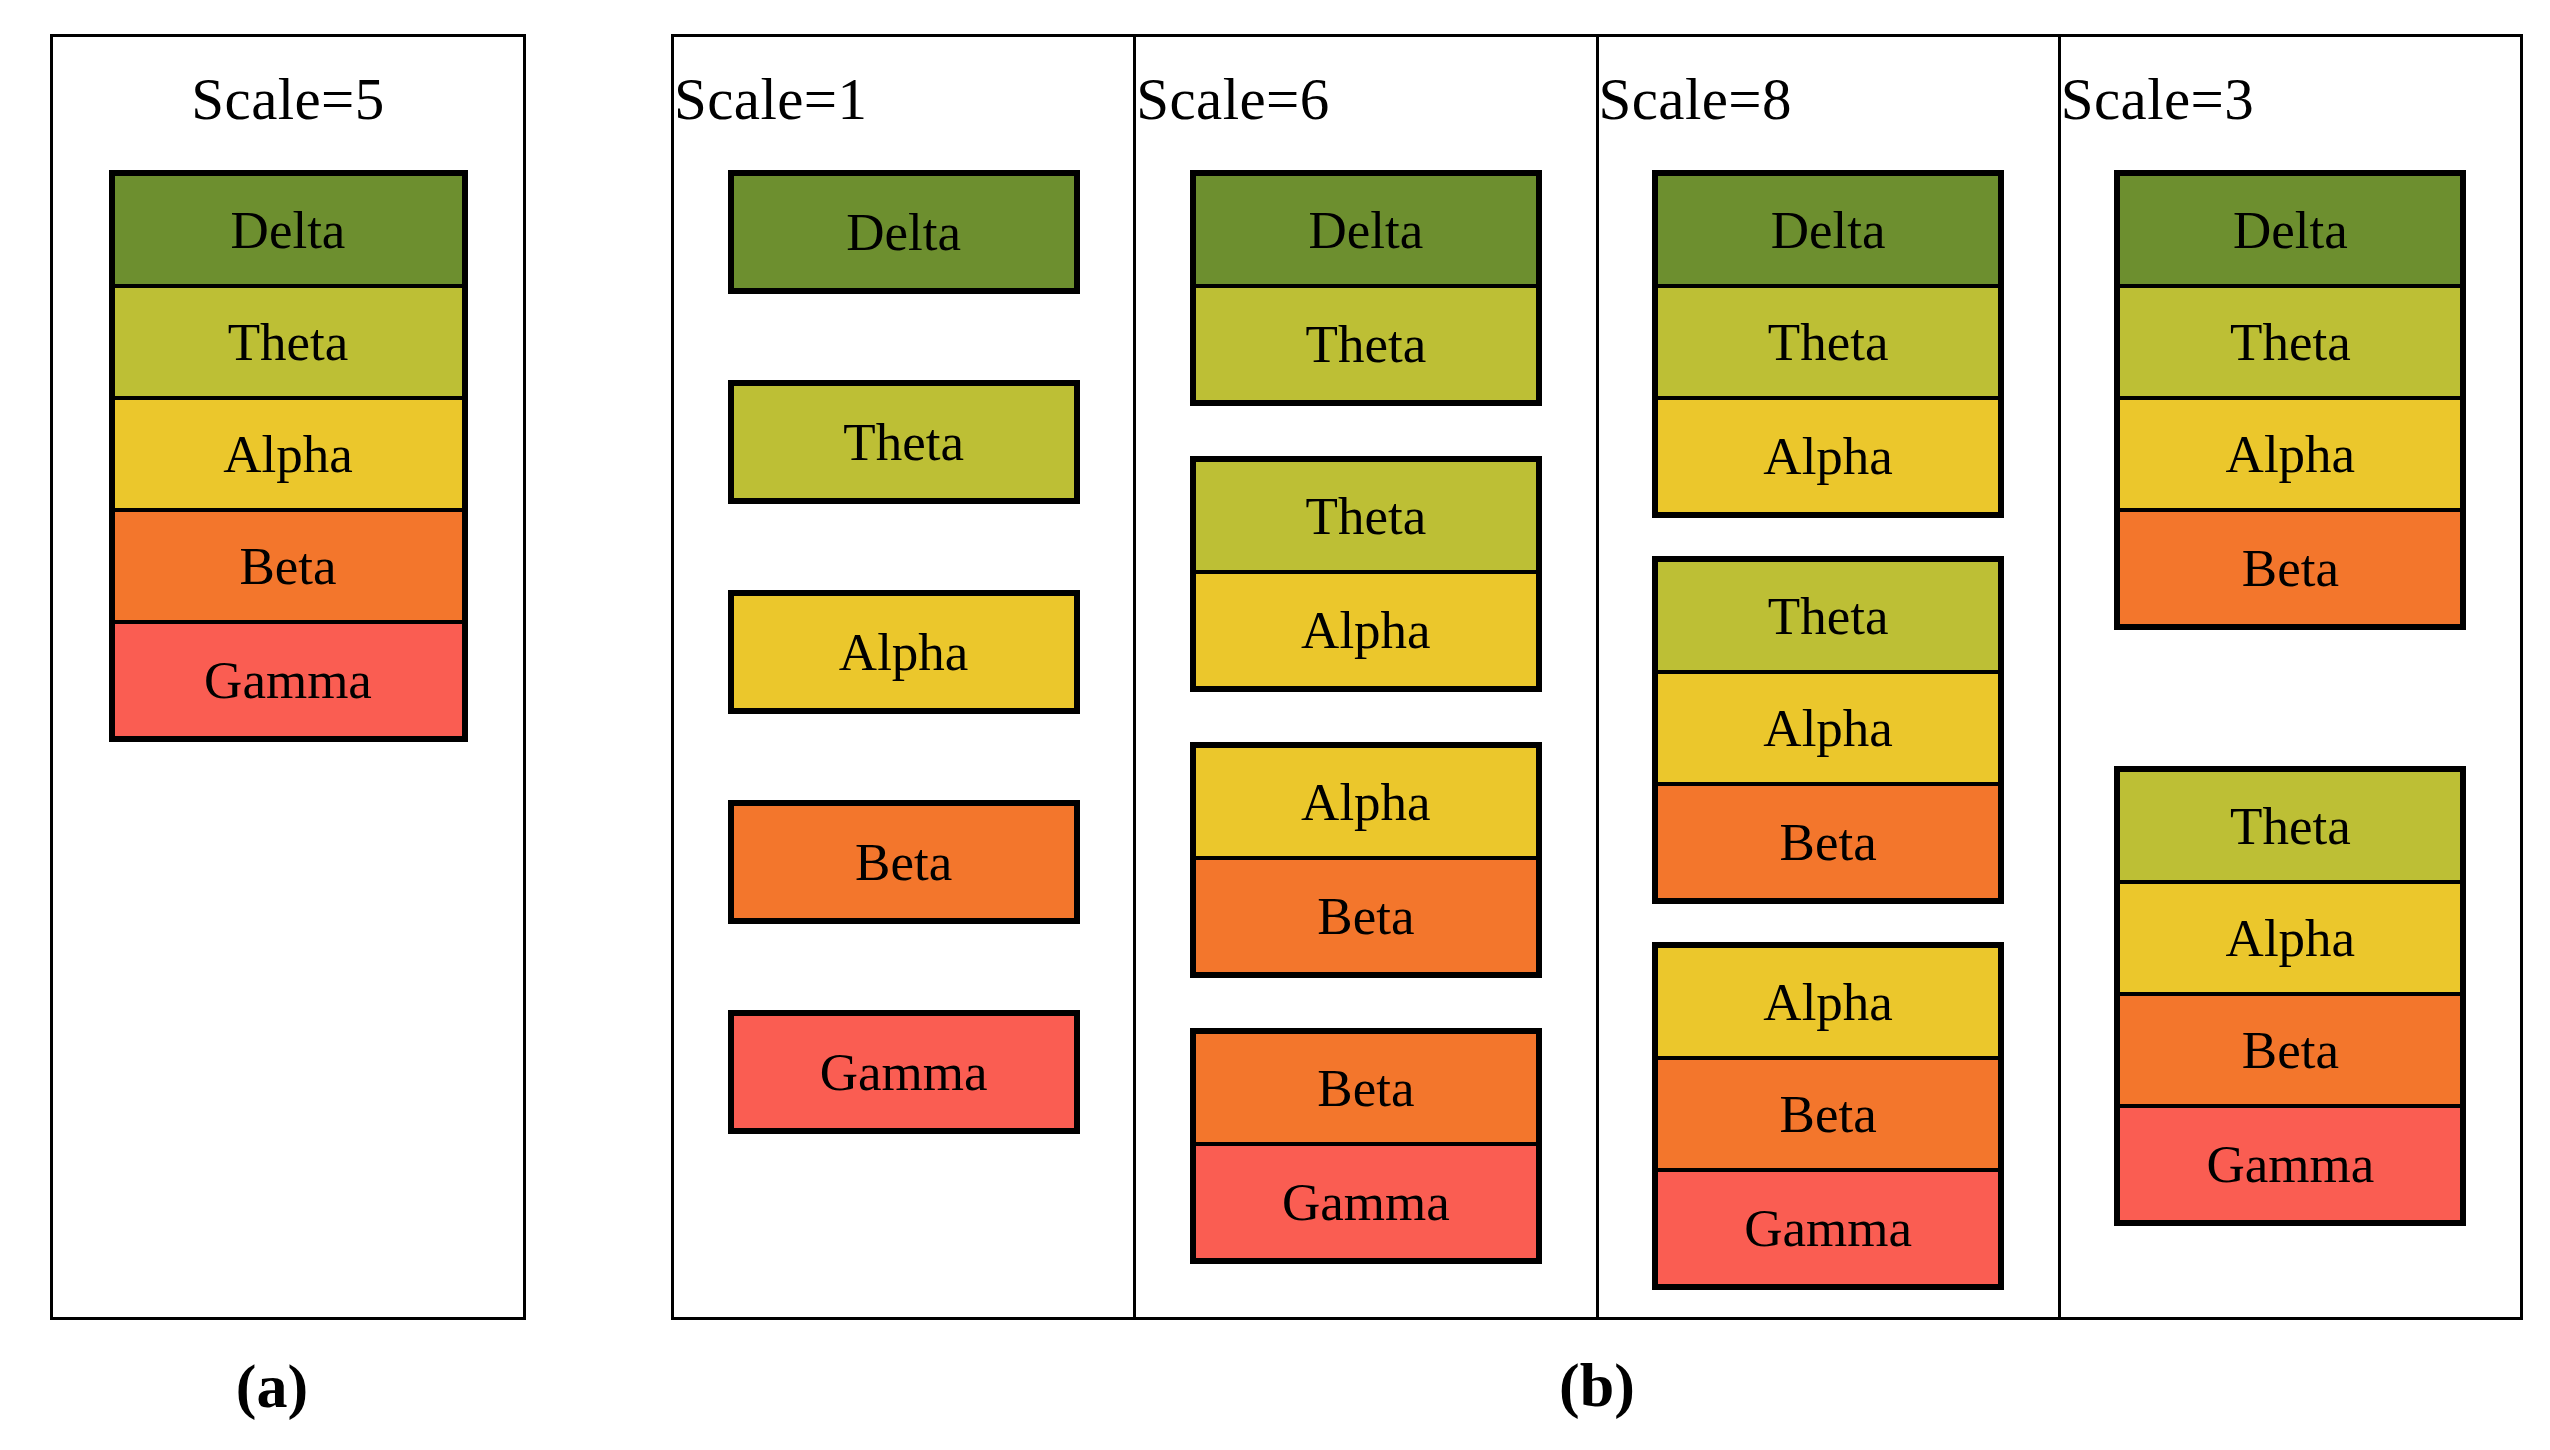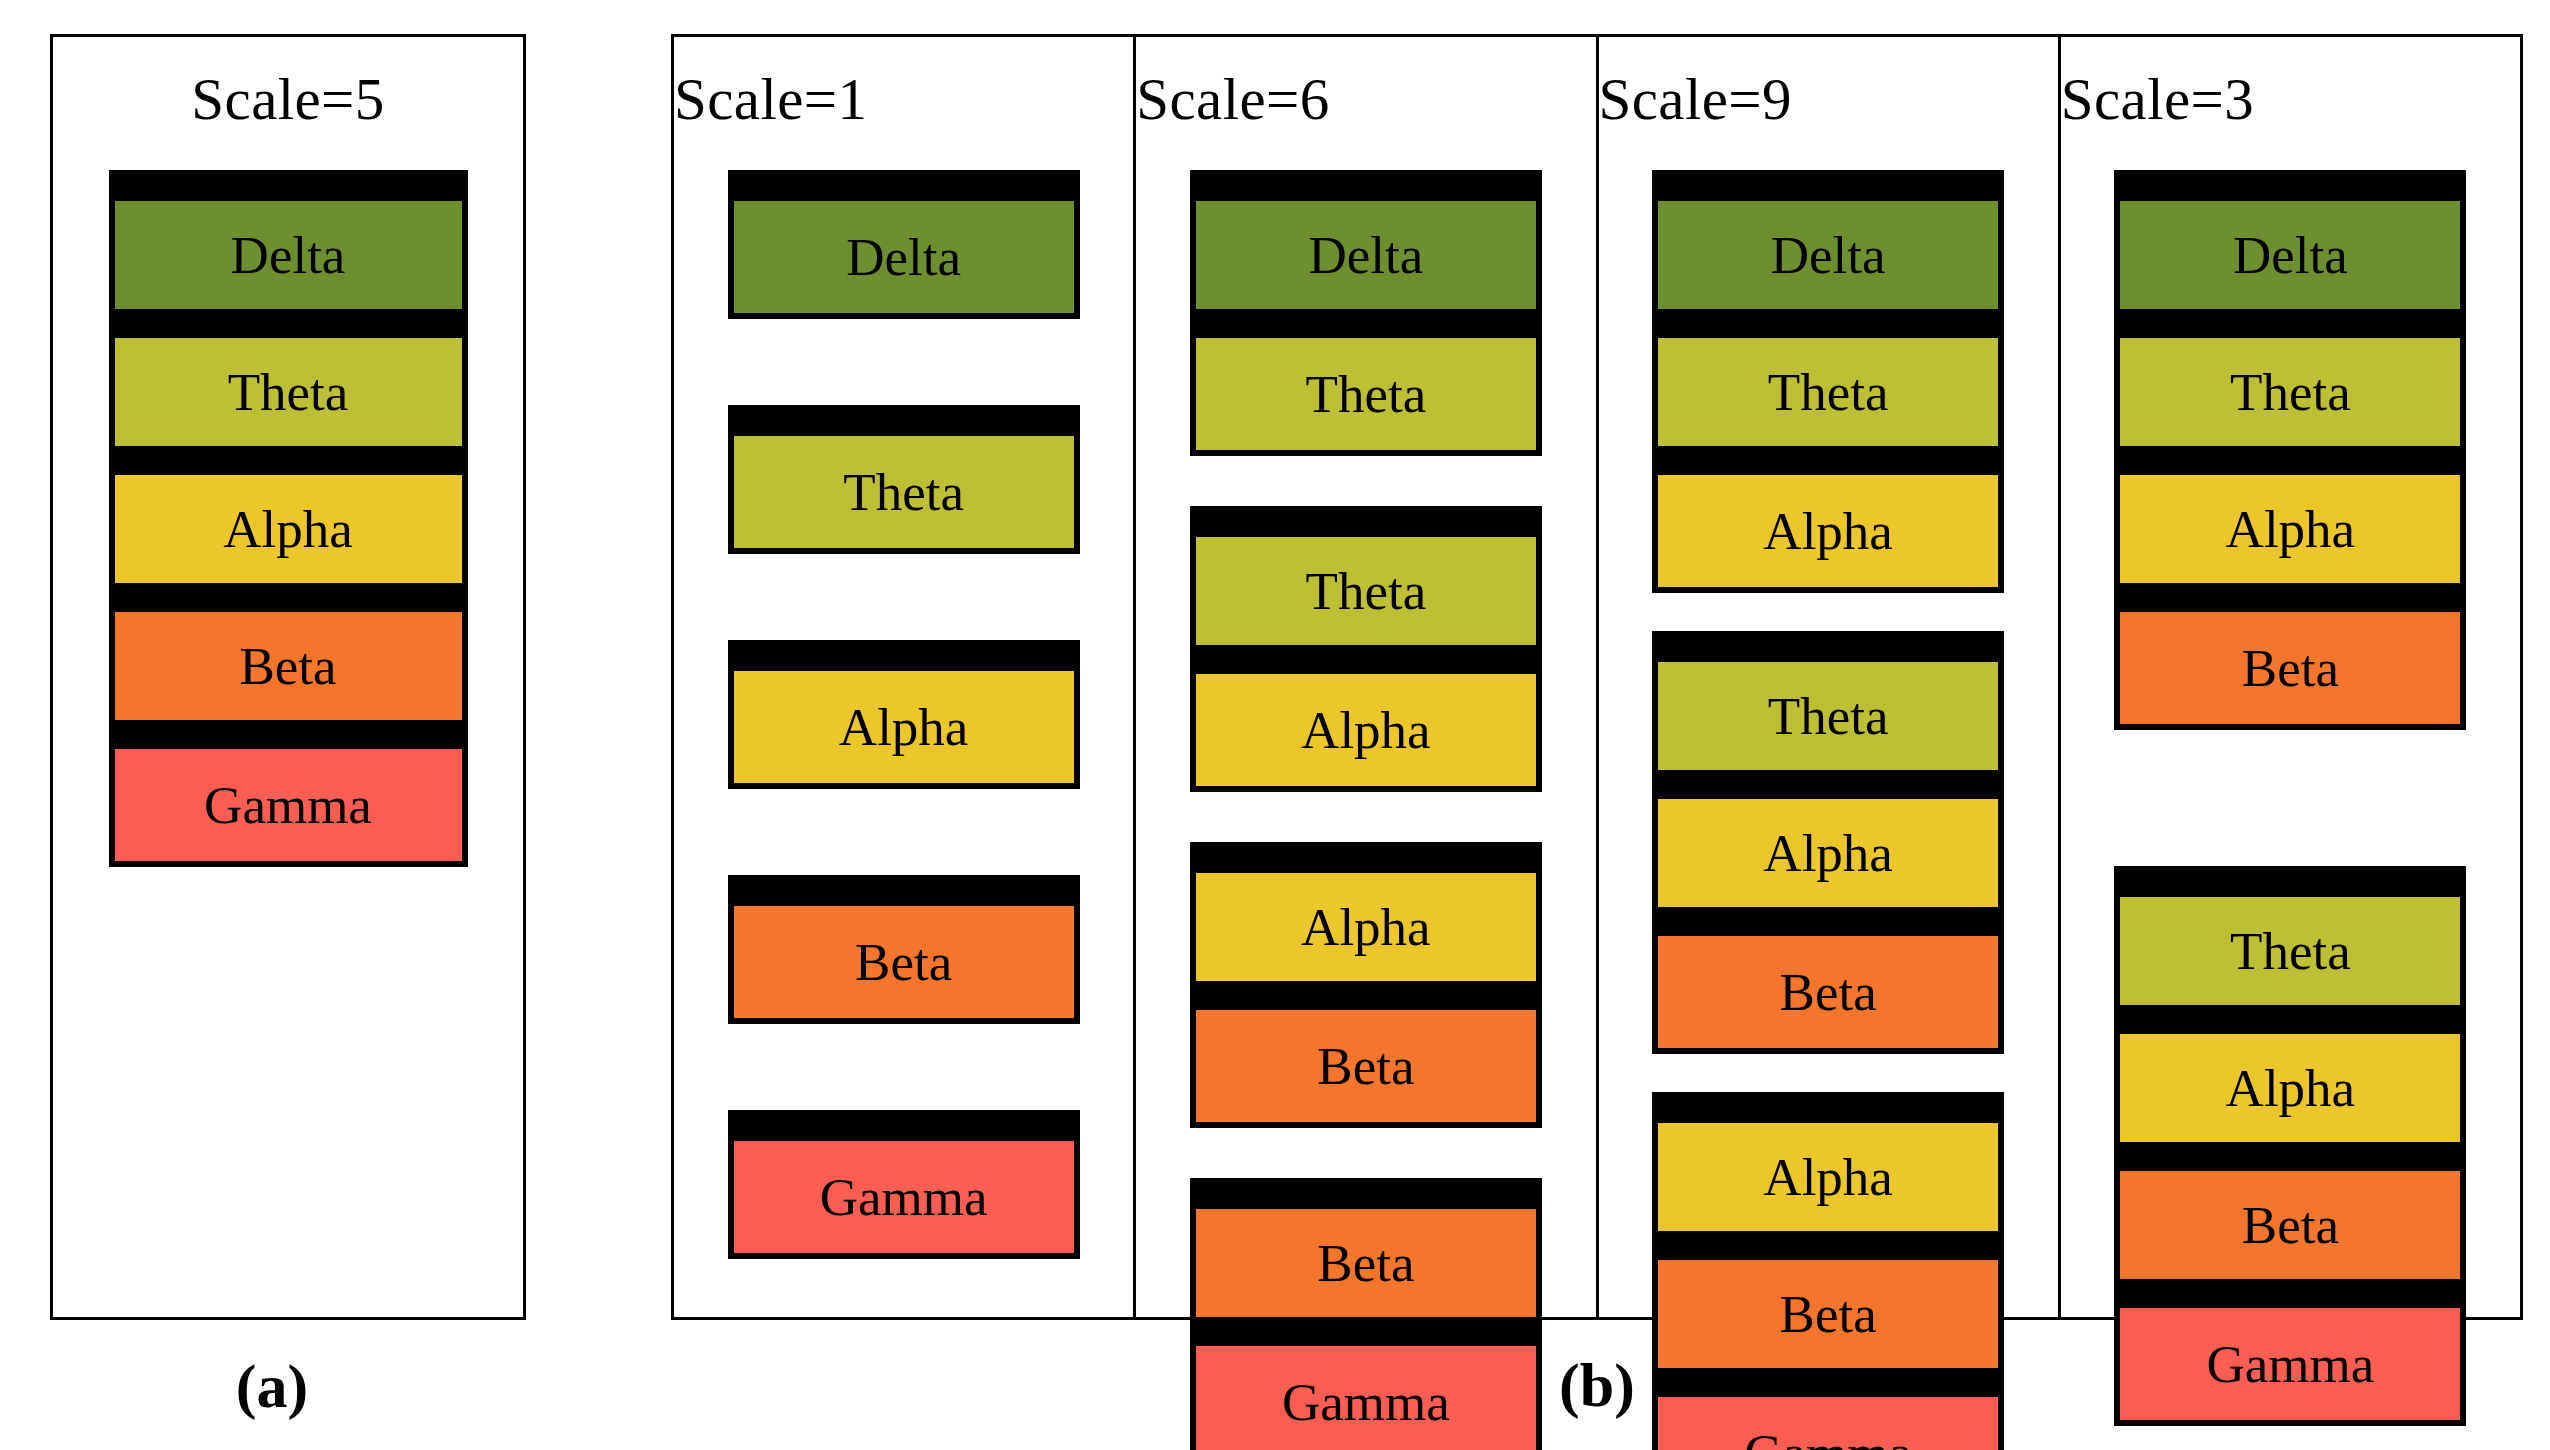--- a/index.html
+++ b/index.html
@@ -106,21 +106,20 @@
     box-sizing: border-box;
     height: 112px;
     display: flex;
     align-items: center;
     justify-content: center;
     font-size: 53px;
     line-height: 1;
     color: #000000;
     border-bottom: 4.3px solid #000000;
     white-space: nowrap;
-    margin-top: 25px;
   }
   .band:last-child { border-bottom: none; }
 
   
   .band.c-delta { background: #6d8f2f; }
   .band.c-theta { background: #bdbf35; }
   .band.c-alpha { background: #ebc72c; }
   .band.c-beta  { background: #f3762c; }
   .band.c-gamma { background: #fa5d52; }
 
@@ -203,21 +202,21 @@
             <div class="band c-beta" style="background: rgb(243, 118, 44);">Beta</div>
           </div>
           <div class="group w-b">
             <div class="band c-beta" style="background: rgb(243, 118, 44);">Beta</div>
             <div class="band c-gamma" style="background: rgb(250, 93, 82);">Gamma</div>
           </div>
         </div>
     </div>
 
     <div class="scale-col">
-      <div class="col-title">Scale=9</div>
+      <div class="col-title">Scale=8</div>
       <div class="stacks gap-scale3" id="stacks-b2">
           <div class="group w-b">
             <div class="band c-delta" style="background: rgb(109, 143, 47);">Delta</div>
             <div class="band c-theta" style="background: rgb(189, 191, 53);">Theta</div>
             <div class="band c-alpha" style="background: rgb(235, 199, 44);">Alpha</div>
           </div>
           <div class="group w-b">
             <div class="band c-theta" style="background: rgb(189, 191, 53);">Theta</div>
             <div class="band c-alpha" style="background: rgb(235, 199, 44);">Alpha</div>
             <div class="band c-beta" style="background: rgb(243, 118, 44);">Beta</div>

